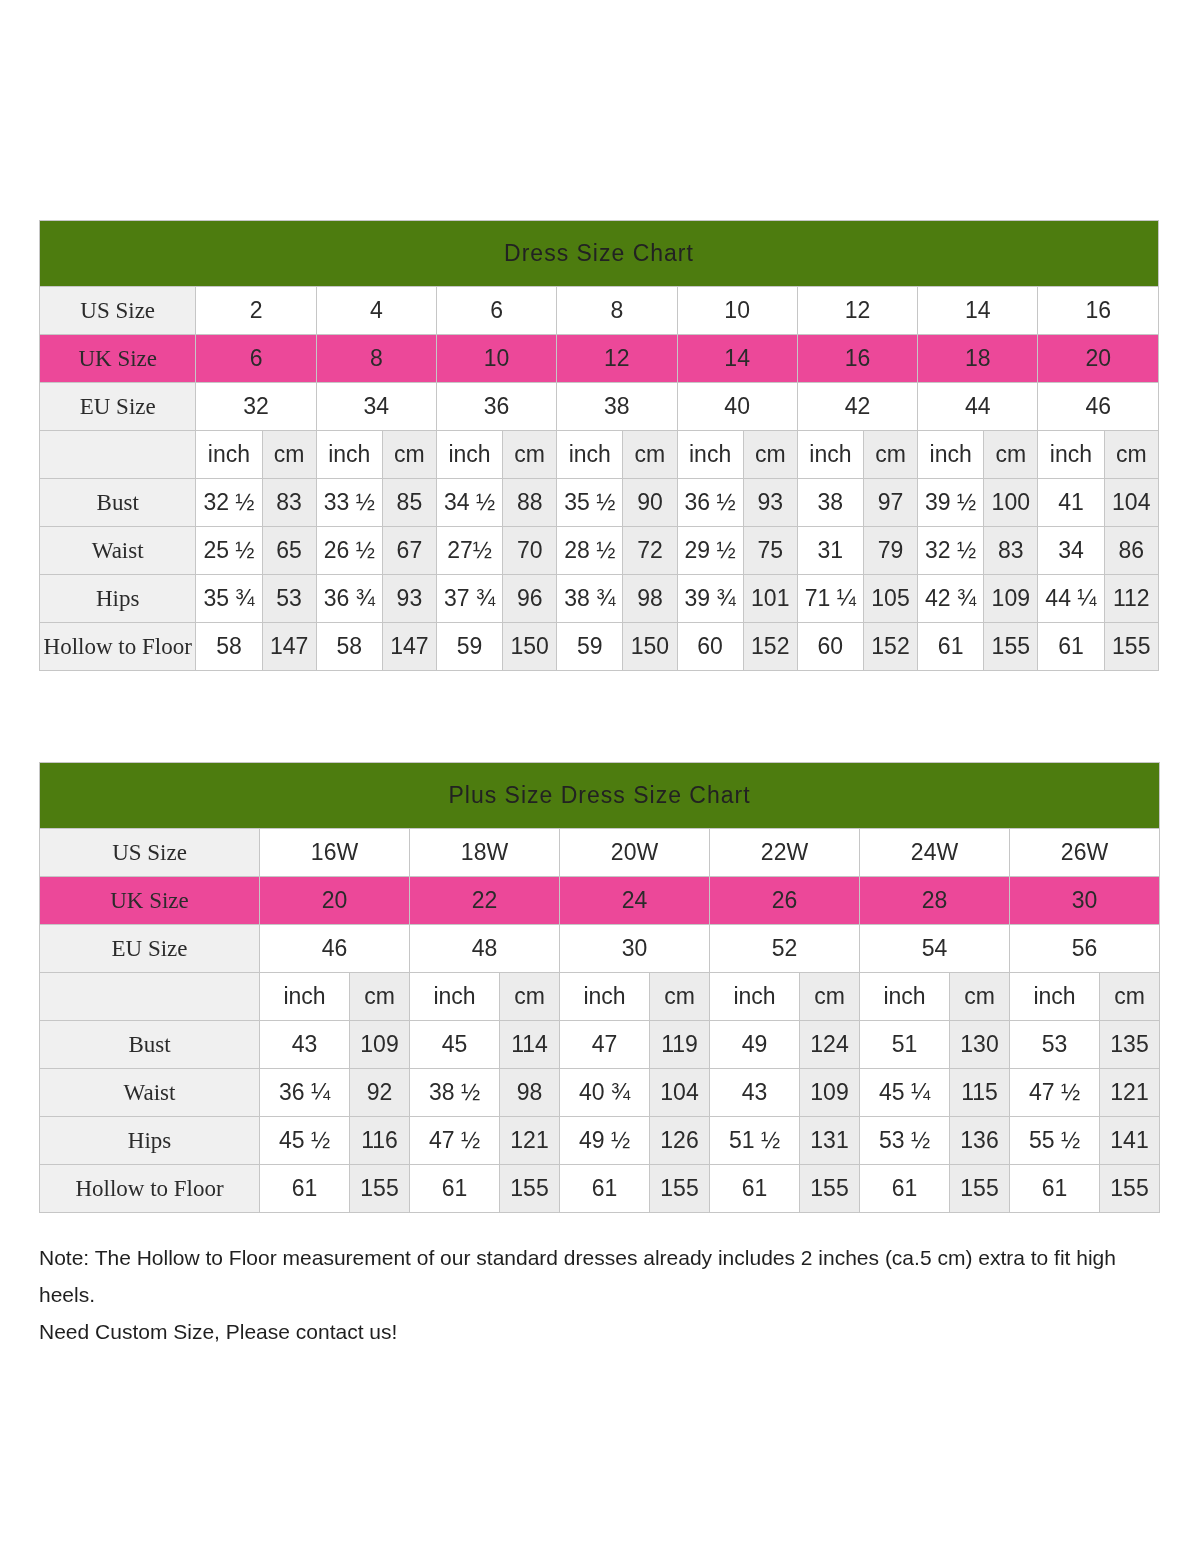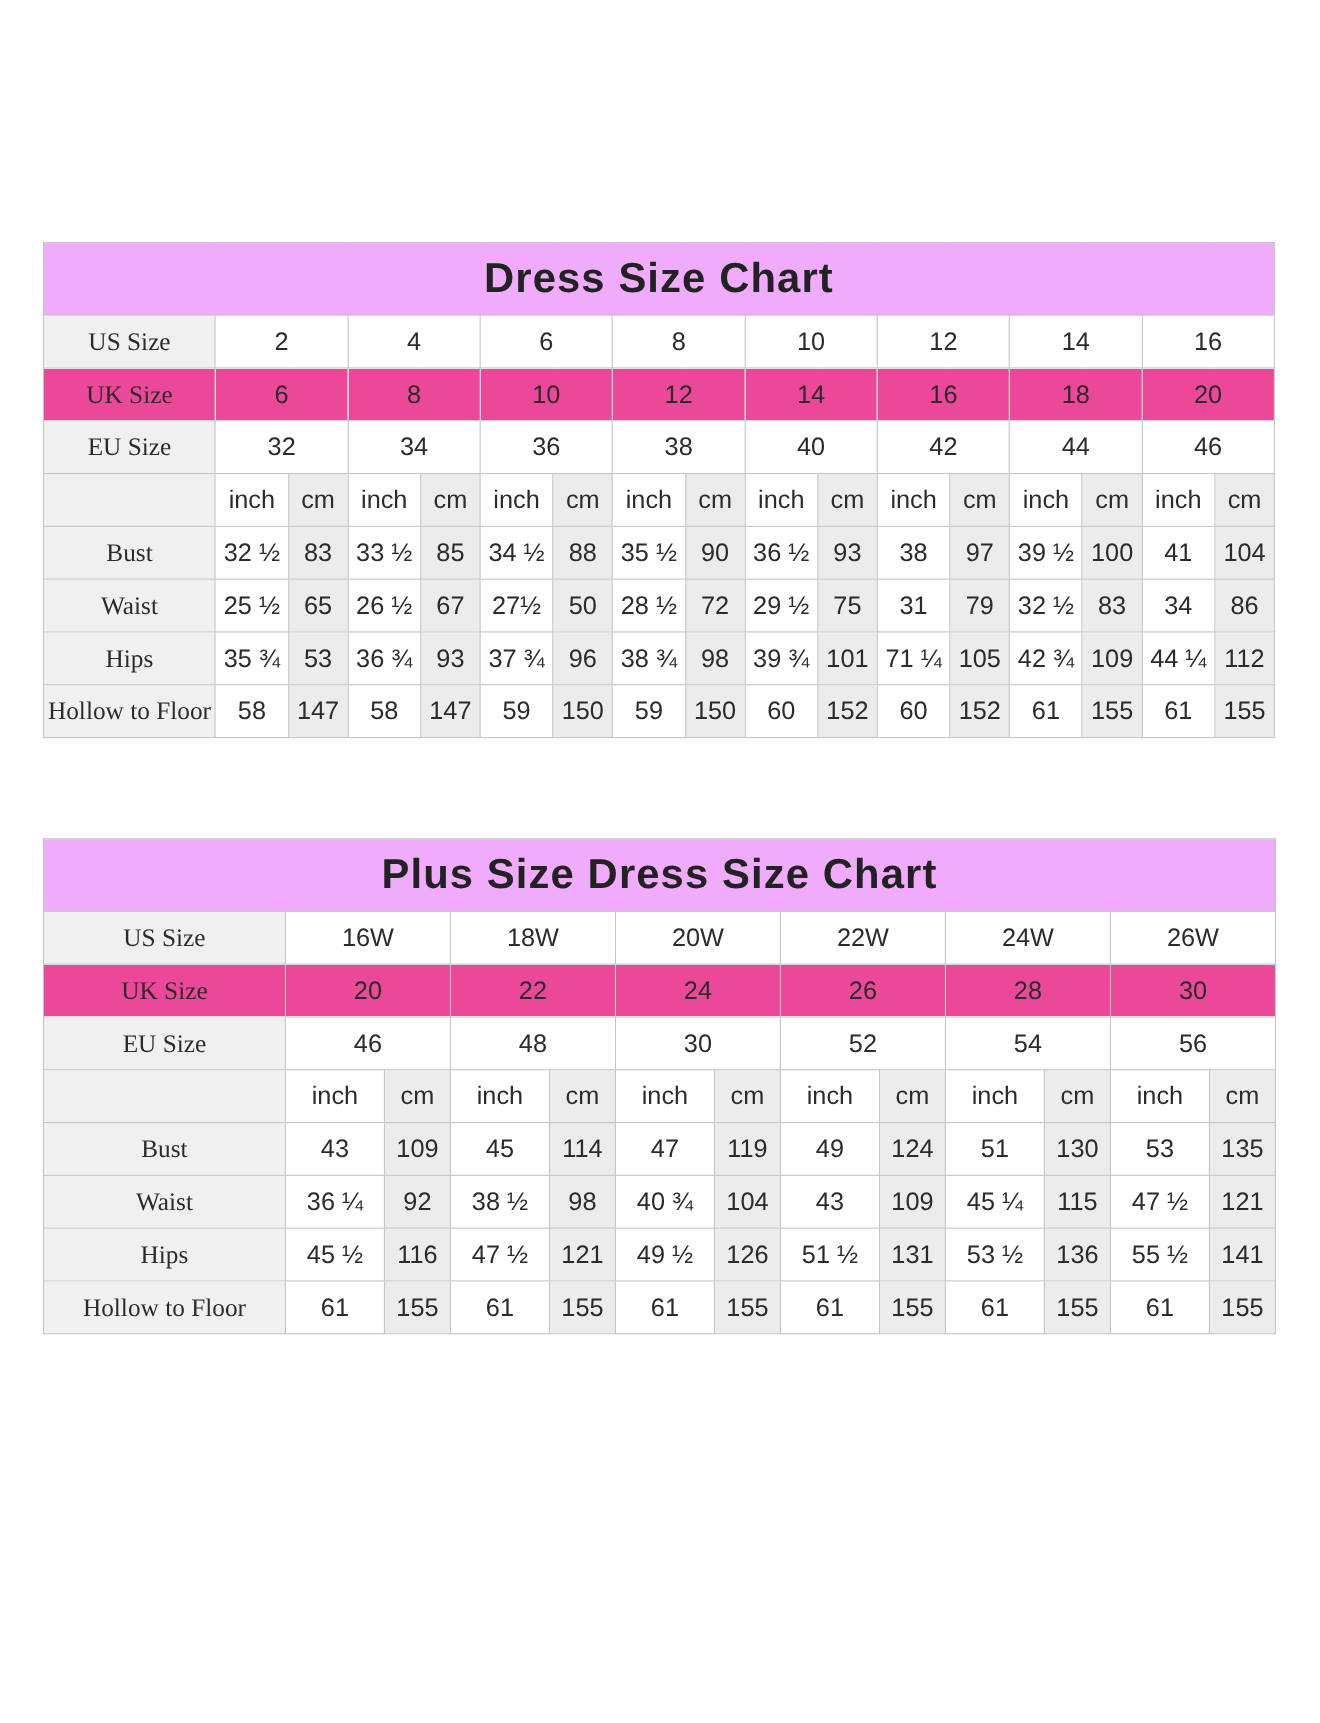--- a/index.html
+++ b/index.html
@@ -12,21 +12,21 @@
   table.chart {
     border-collapse: collapse; table-layout: fixed; width: 1120px;
     background: #ffffff;
   }
   table.chart td {
     border: 1px solid #c6c6c6; text-align: center; vertical-align: middle;
     font-size: 23px; height: 48px; background: #ffffff; color: #2b2b2b;
     white-space: nowrap; overflow: hidden;
   }
   table.chart td.title {
-    height: 66px; background: #f0abfc; font-size: 38px; font-weight: 700;
+    height: 66px; background: #4d7c0f; font-size: 23px; font-weight: 400;
     letter-spacing: 1px; color: #222222;
   }
   table.chart td.lab { background: #f0f0f0; font-family: Liberation Serif, serif; }
   table.chart tr.gray td { background: #ec4899; }
   table.chart td.cmc { background: #ececec; }
   #plus-table { margin-top: 91px; }
   .notes { margin-top: 26px; width: 1120px; }
   .notes p { font-size: 21px; line-height: 37px; color: #1f1f1f; }
 </style>
 </head>
@@ -129,21 +129,21 @@
       <td>41</td>
           <td class="cmc">104</td>
     </tr>
     <tr>
       <td class="lab">Waist</td>
       <td>25 ½</td>
           <td class="cmc">65</td>
       <td>26 ½</td>
           <td class="cmc">67</td>
       <td>27½</td>
-          <td class="cmc">50</td>
+          <td class="cmc">70</td>
       <td>28 ½</td>
           <td class="cmc">72</td>
       <td>29 ½</td>
           <td class="cmc">75</td>
       <td>31</td>
           <td class="cmc">79</td>
       <td>32 ½</td>
           <td class="cmc">83</td>
       <td>34</td>
           <td class="cmc">86</td>
@@ -307,14 +307,18 @@
       <td>61</td>
           <td class="cmc">155</td>
       <td>61</td>
           <td class="cmc">155</td>
       <td>61</td>
           <td class="cmc">155</td>
     </tr>
   </tbody>
     </table>
 
+  <div class="notes">
+    <p>Note: The Hollow to Floor measurement of our standard dresses already includes 2 inches (ca.5 cm) extra to fit high heels.</p>
+    <p>Need Custom Size, Please contact us!</p>
+  </div>
 
 </div>
 
 </body></html>

